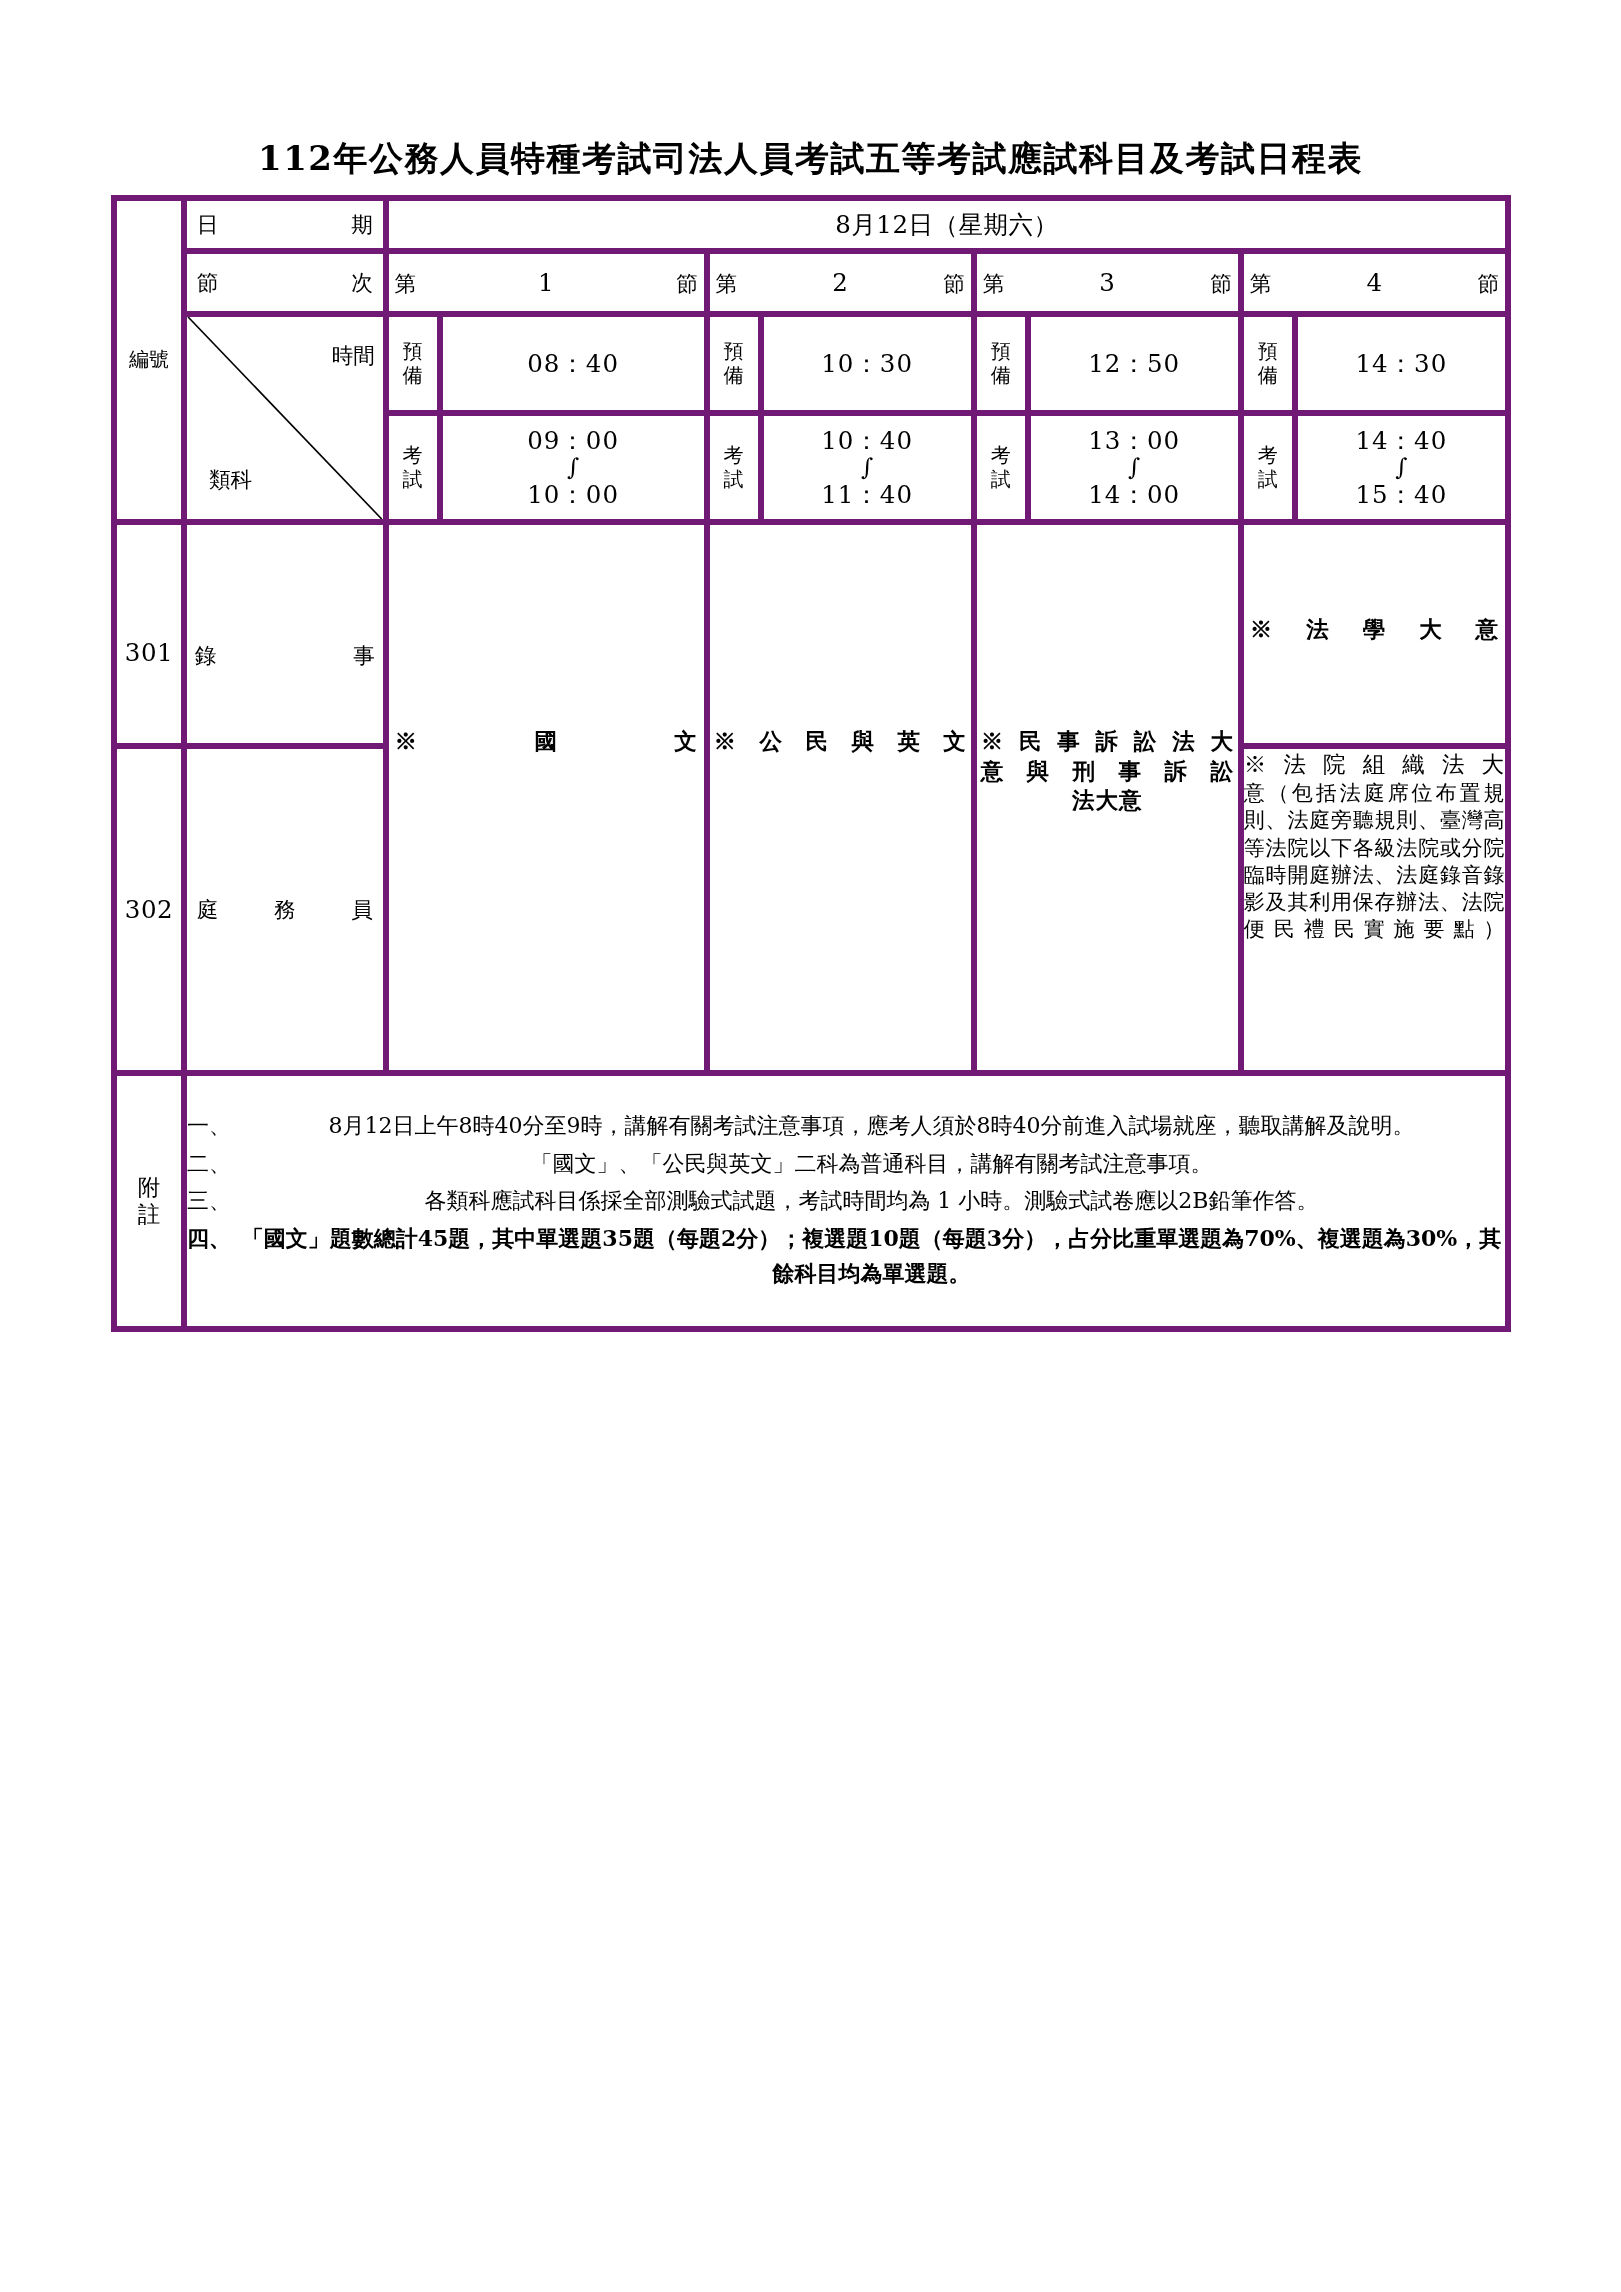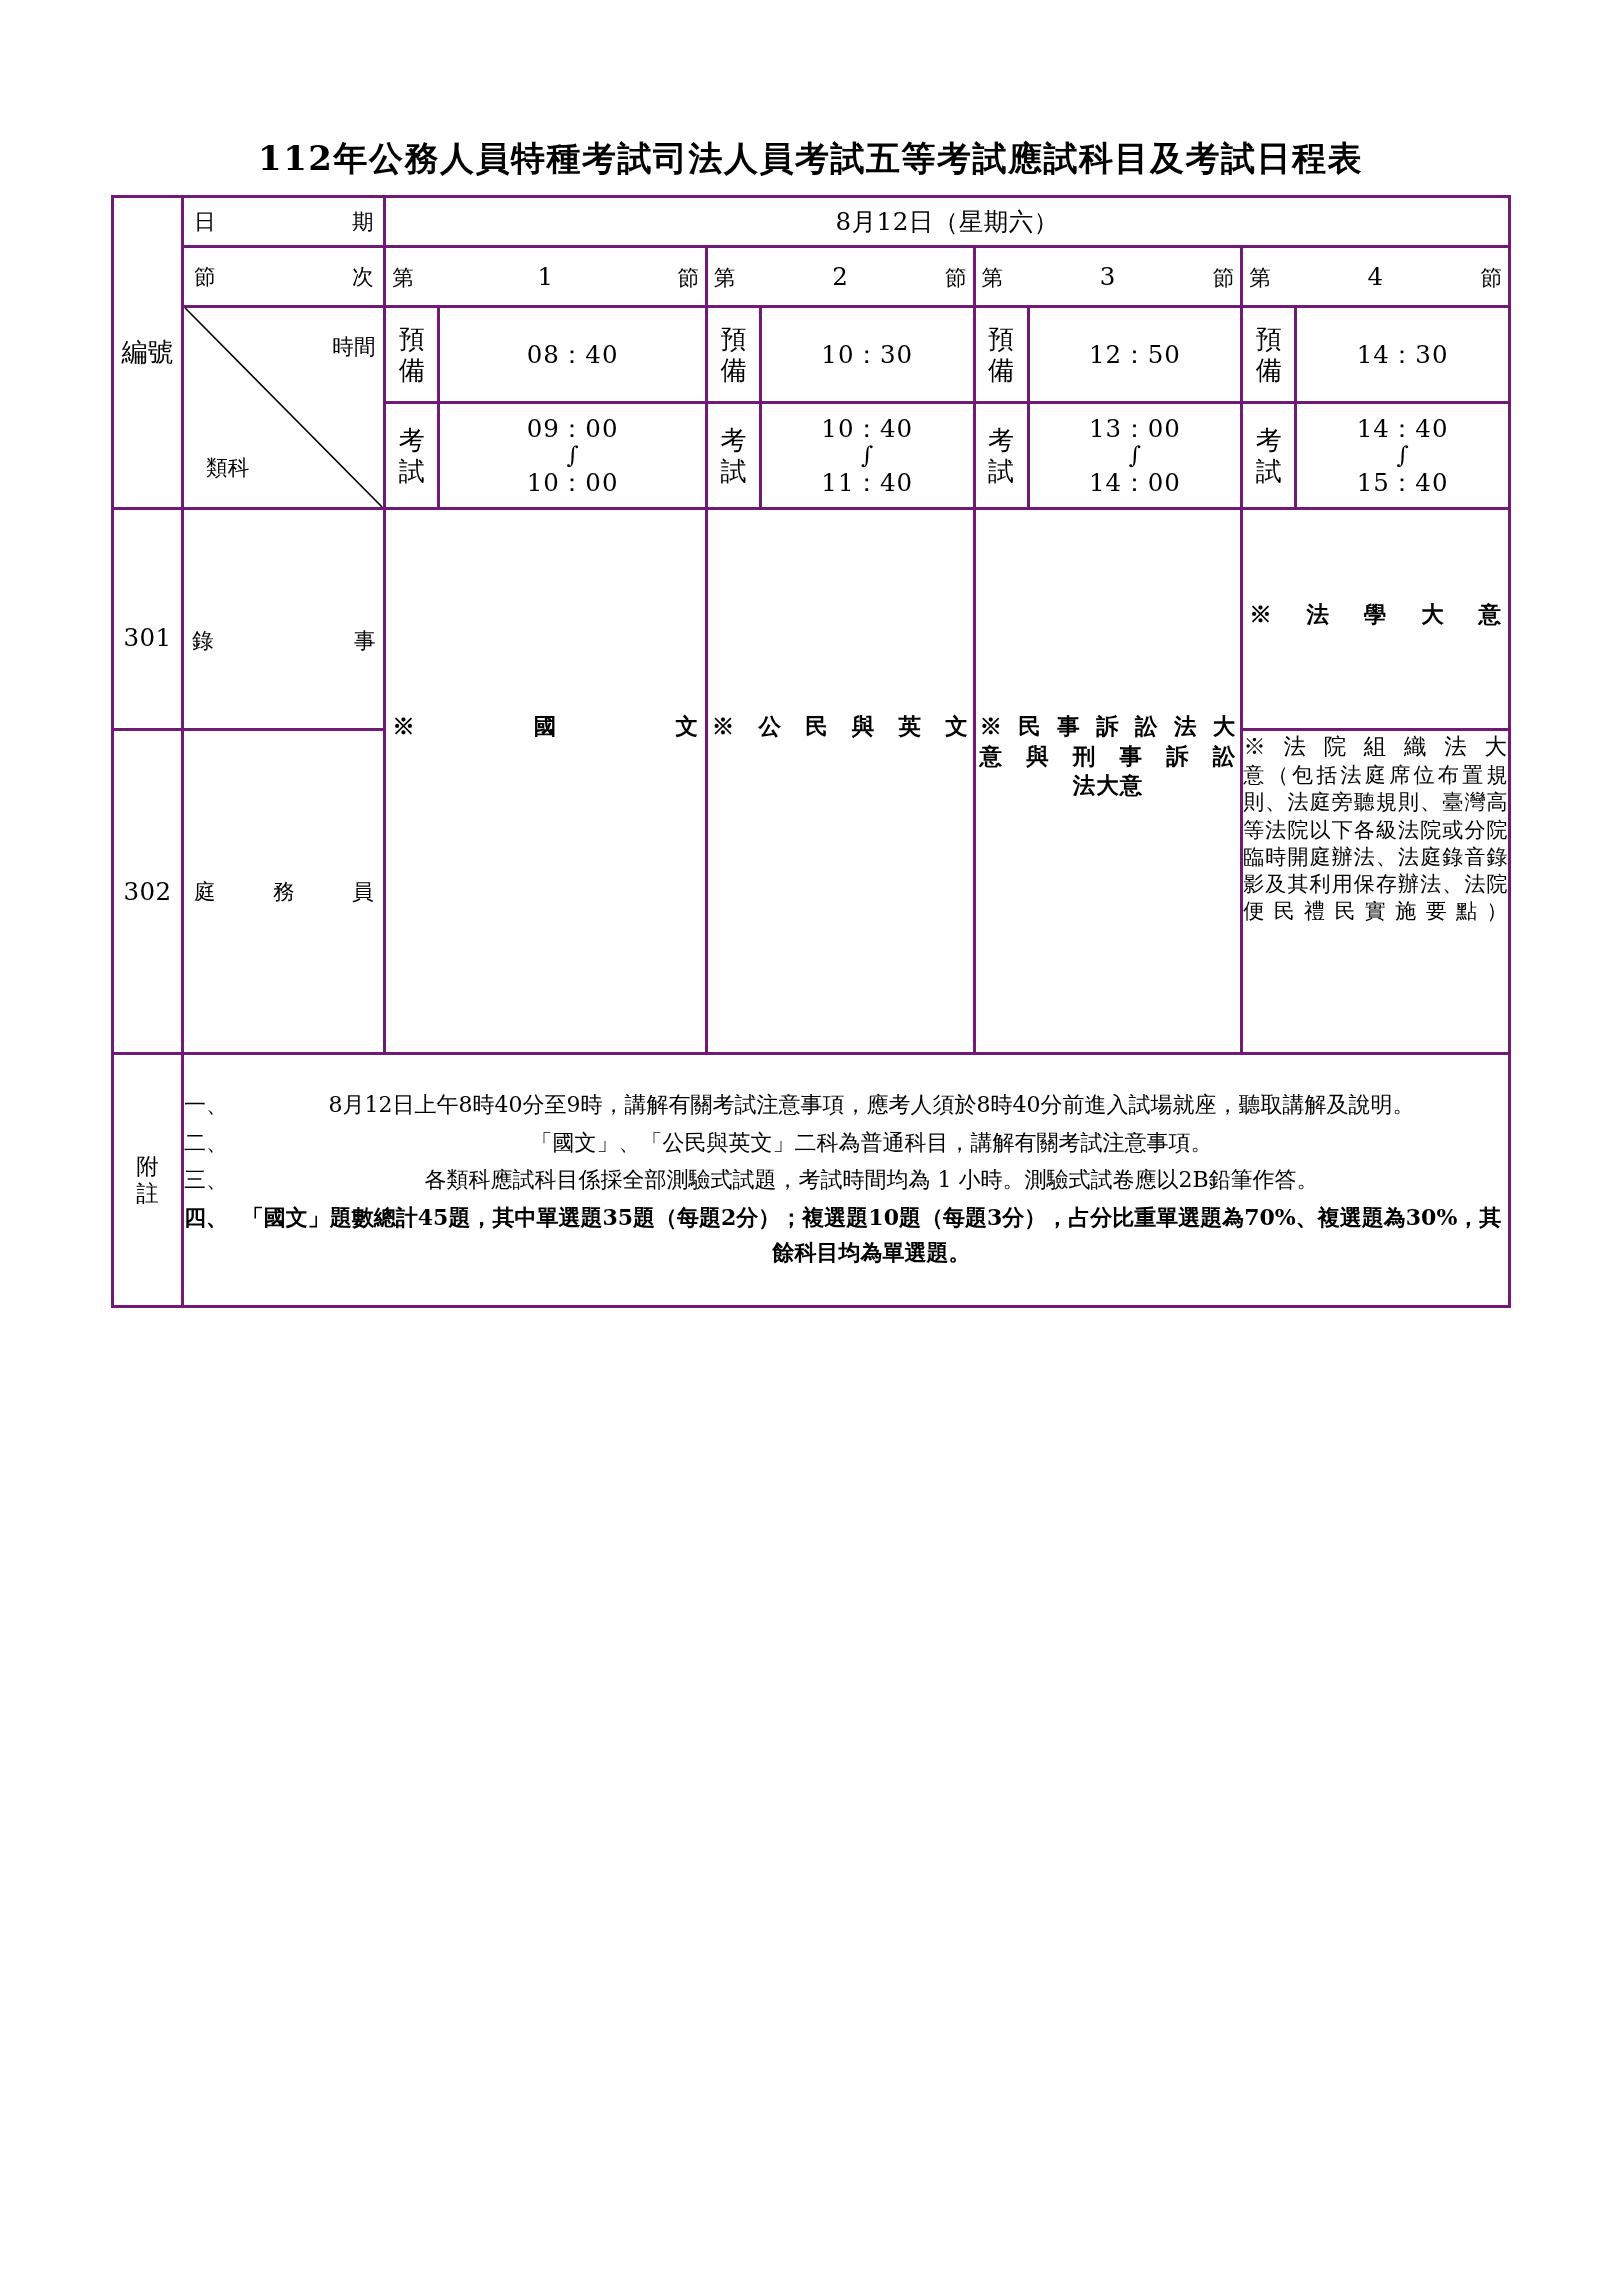--- a/index.html
+++ b/index.html
@@ -31,21 +31,21 @@
     left:111px;top:195px;
     width:1400px;
   }
   table.main{
     border-collapse:collapse;
     table-layout:fixed;
     width:1400px;
     font-size:21.6px;
   }
   table.main td{
-    border:3px solid #701a75;
+    border:6px solid #701a75;
     padding:0;
     vertical-align:middle;
     text-align:center;
     position:relative;
   }
   
   .tblwrap{ }
   table.main{ border:3.9px solid #000; }
   td.tk-r{border-right:2.9px solid #000;}
   td.tk-b{border-bottom:2.9px solid #000;}
@@ -61,21 +61,21 @@
   .spread-wide{
     display:block;
     text-align:justify;
     text-align-last:justify;
     padding:0 5.9px;
     white-space:nowrap;
   }
   .vert2{
     display:block;
     line-height:1.18;
-    font-size:26px;
+    font-size:20px;
   }
   .vchar{display:block;}
   .num{font-size:24.5px;letter-spacing:0.5px;}
   .time{font-size:24.5px;letter-spacing:1px;white-space:nowrap;}
   .tilde{font-size:23.5px;line-height:0.9;display:block;}
 
   
   .diag{position:relative;}
   .diag svg{position:absolute;left:0;top:0;width:100%;height:100%;}
 

